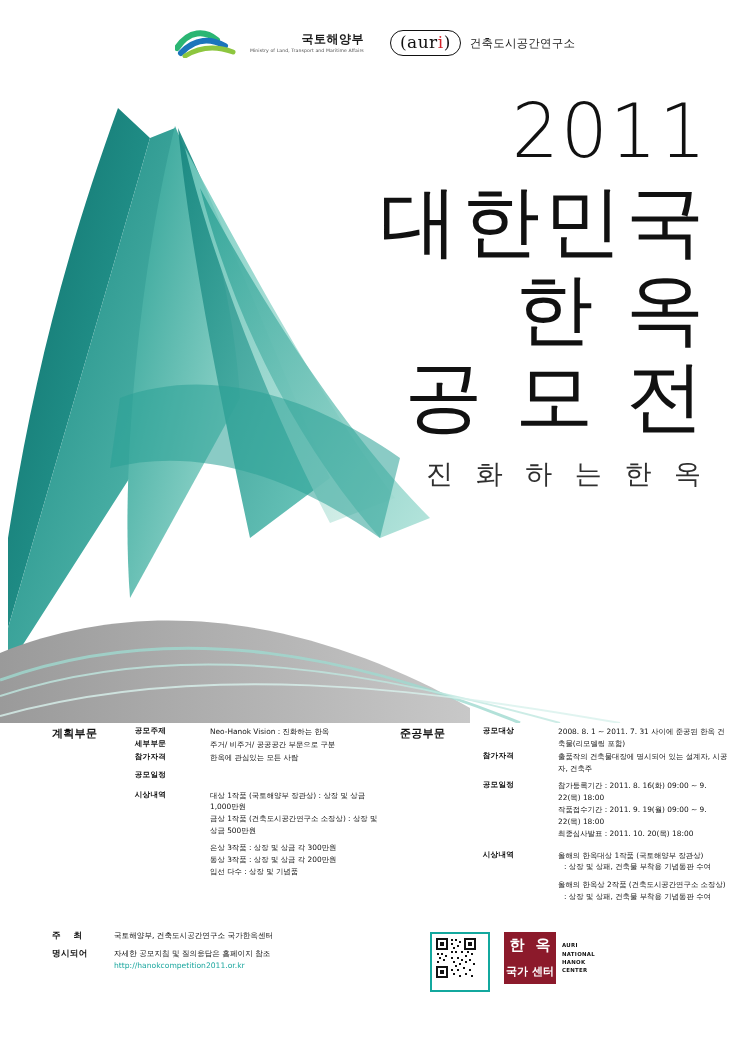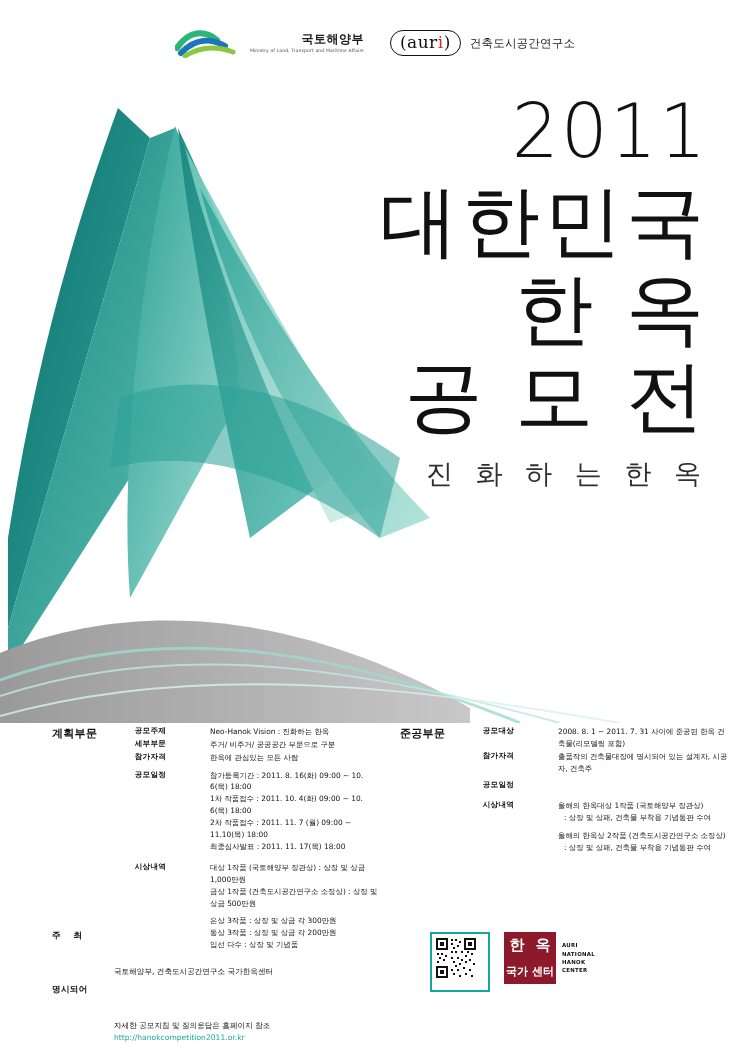--- a/index.html
+++ b/index.html
@@ -63,21 +63,21 @@
   .subrow{display:flex;margin-bottom:1px;}
   .subrow .sk{width:52px;flex:0 0 52px;font-size:7.6px;font-weight:bold;color:#111;letter-spacing:.2px;text-align:right;}
   .subrow .sv{flex:1;font-size:7.4px;line-height:1.6;color:#111;padding-left:44px;}
   .gap{height:9px;}
   .gap-sm{height:5px;}
 
   
   .footer{position:absolute;left:52px;top:930px;width:360px;}
   .frow{display:flex;margin-bottom:6px;}
   .frow .fk{width:62px;flex:0 0 62px;font-size:8.6px;font-weight:bold;color:#111;letter-spacing:5px;}
-  .frow .fv{flex:1;font-size:7.6px;line-height:1.6;color:#111;margin-top:36px;}
+  .frow .fv{flex:1;font-size:7.6px;line-height:1.6;color:#111;}
   .frow .fv a{color:#1fa8a0;text-decoration:none;}
   .link{color:#1fa8a0;}
 
   
   .marks{position:absolute;left:430px;top:932px;display:flex;align-items:flex-start;gap:14px;}
   .qr{width:50px;height:50px;border:2px solid #13a89e;padding:3px;background:#fff;}
   .qr svg{display:block;}
   .hanok-logo{display:flex;align-items:stretch;gap:6px;}
   .hanok-sq{
     width:52px;height:52px;background:#8c1a2b;color:#fff;
@@ -191,26 +191,20 @@
             <div class="sk">참가자격</div>
             <div class="sv">
               <div>한옥에 관심있는 모든 사람</div>
             </div>
           </div>
 
           <div class="gap-sm"></div>
 
           <div class="subrow">
             <div class="sk">공모일정</div>
-            <div class="sv">
-              <div>참가등록기간 : 2011. 8. 16(화) 09:00 ~ 10. 6(목) 18:00</div>
-              <div>1차 작품접수 : 2011. 10. 4(화) 09:00 ~ 10. 6(목) 18:00</div>
-              <div>2차 작품접수 : 2011. 11. 7 (월) 09:00 ~ 11.10(목) 18:00</div>
-              <div>최종심사발표 : 2011. 11. 17(목) 18:00</div>
-            </div>
           </div>
 
           <div class="gap"></div>
 
           <div class="subrow">
             <div class="sk">시상내역</div>
             <div class="sv">
               <div class="teal">대상 1작품 (국토해양부 장관상) : 상장 및 상금 1,000만원</div>
               <div class="teal">금상 1작품 (건축도시공간연구소 소장상) : 상장 및 상금 500만원</div>
               <div style="height:5px"></div>
@@ -240,20 +234,25 @@
             <div class="sk">참가자격</div>
             <div class="sv">
               <div>출품작의 건축물대장에 명시되어 있는 설계자, 시공자, 건축주</div>
             </div>
           </div>
 
           <div class="gap-sm"></div>
 
           <div class="subrow">
             <div class="sk">공모일정</div>
+            <div class="sv">
+              <div>참가등록기간 : 2011. 8. 16(화) 09:00 ~ 9. 22(목) 18:00</div>
+              <div>작품접수기간 : 2011. 9. 19(월) 09:00 ~ 9. 22(목) 18:00</div>
+              <div>최종심사발표 : 2011. 10. 20(목) 18:00</div>
+            </div>
           </div>
 
           <div class="gap"></div>
 
           <div class="subrow">
             <div class="sk">시상내역</div>
             <div class="sv">
               <div class="teal">올해의 한옥대상 1작품 (국토해양부 장관상)</div>
               <div style="padding-left:6px">: 상장 및 상패, 건축물 부착용 기념동판 수여</div>
               <div style="height:6px"></div>

